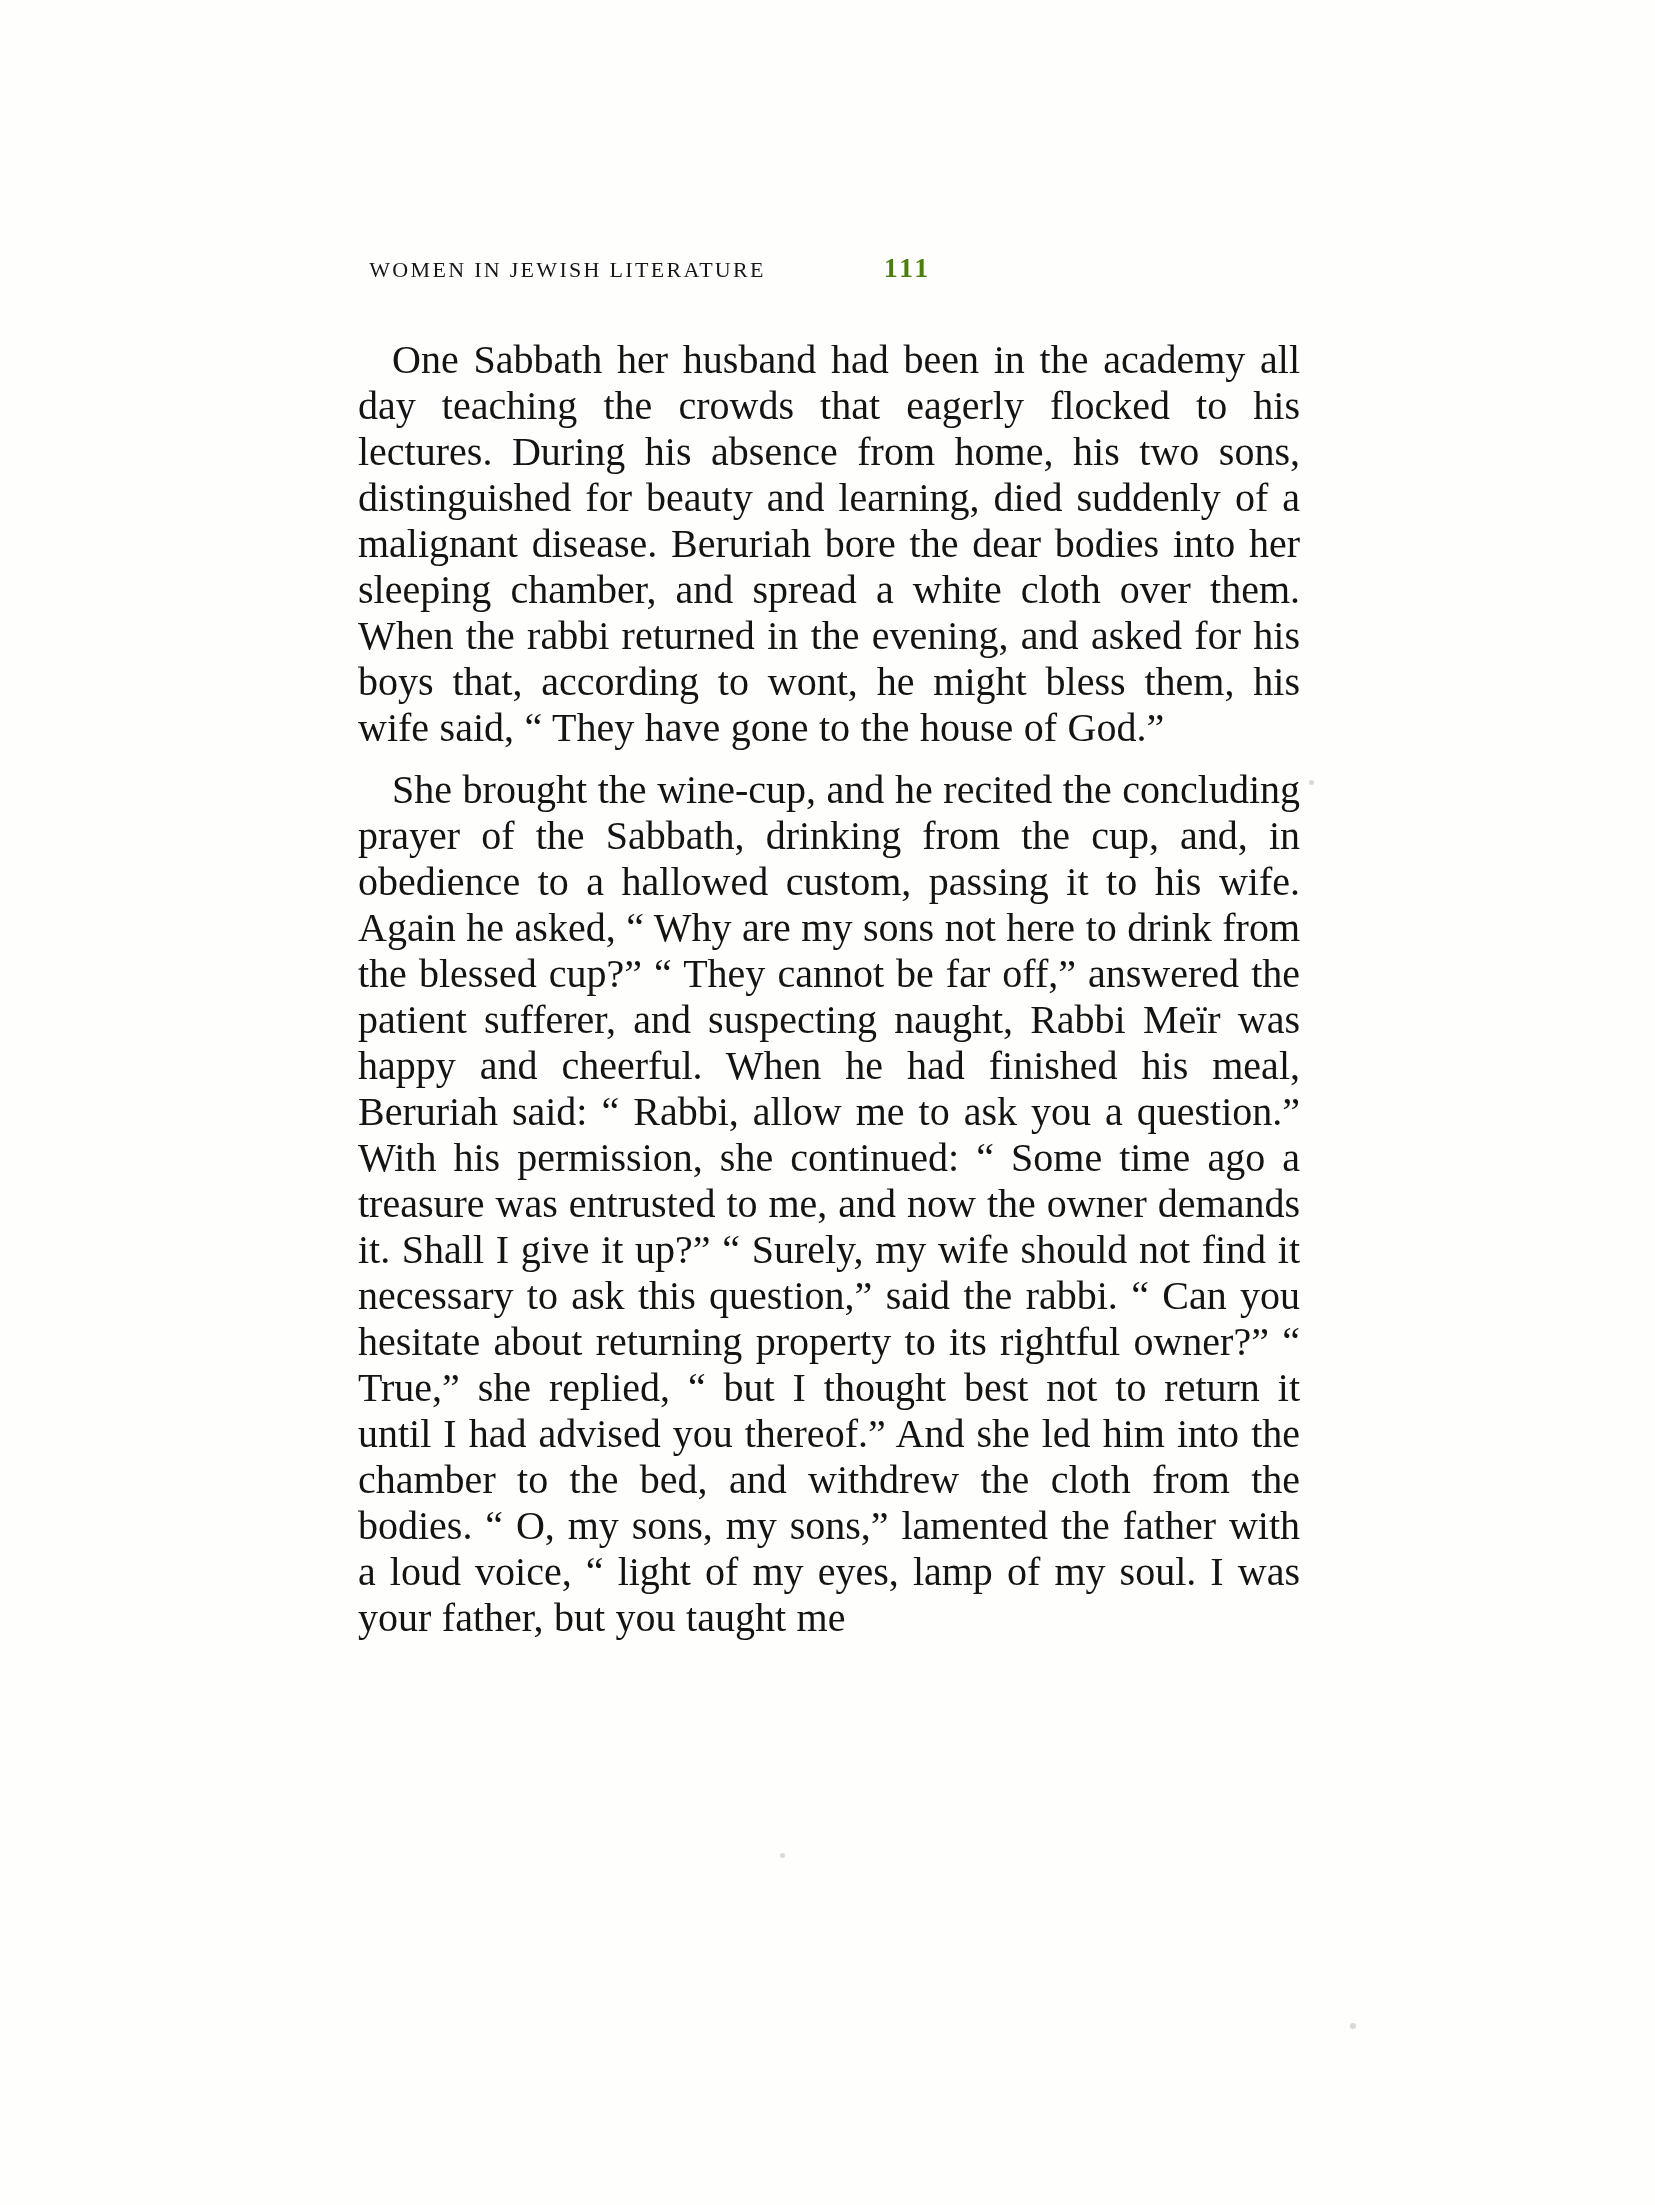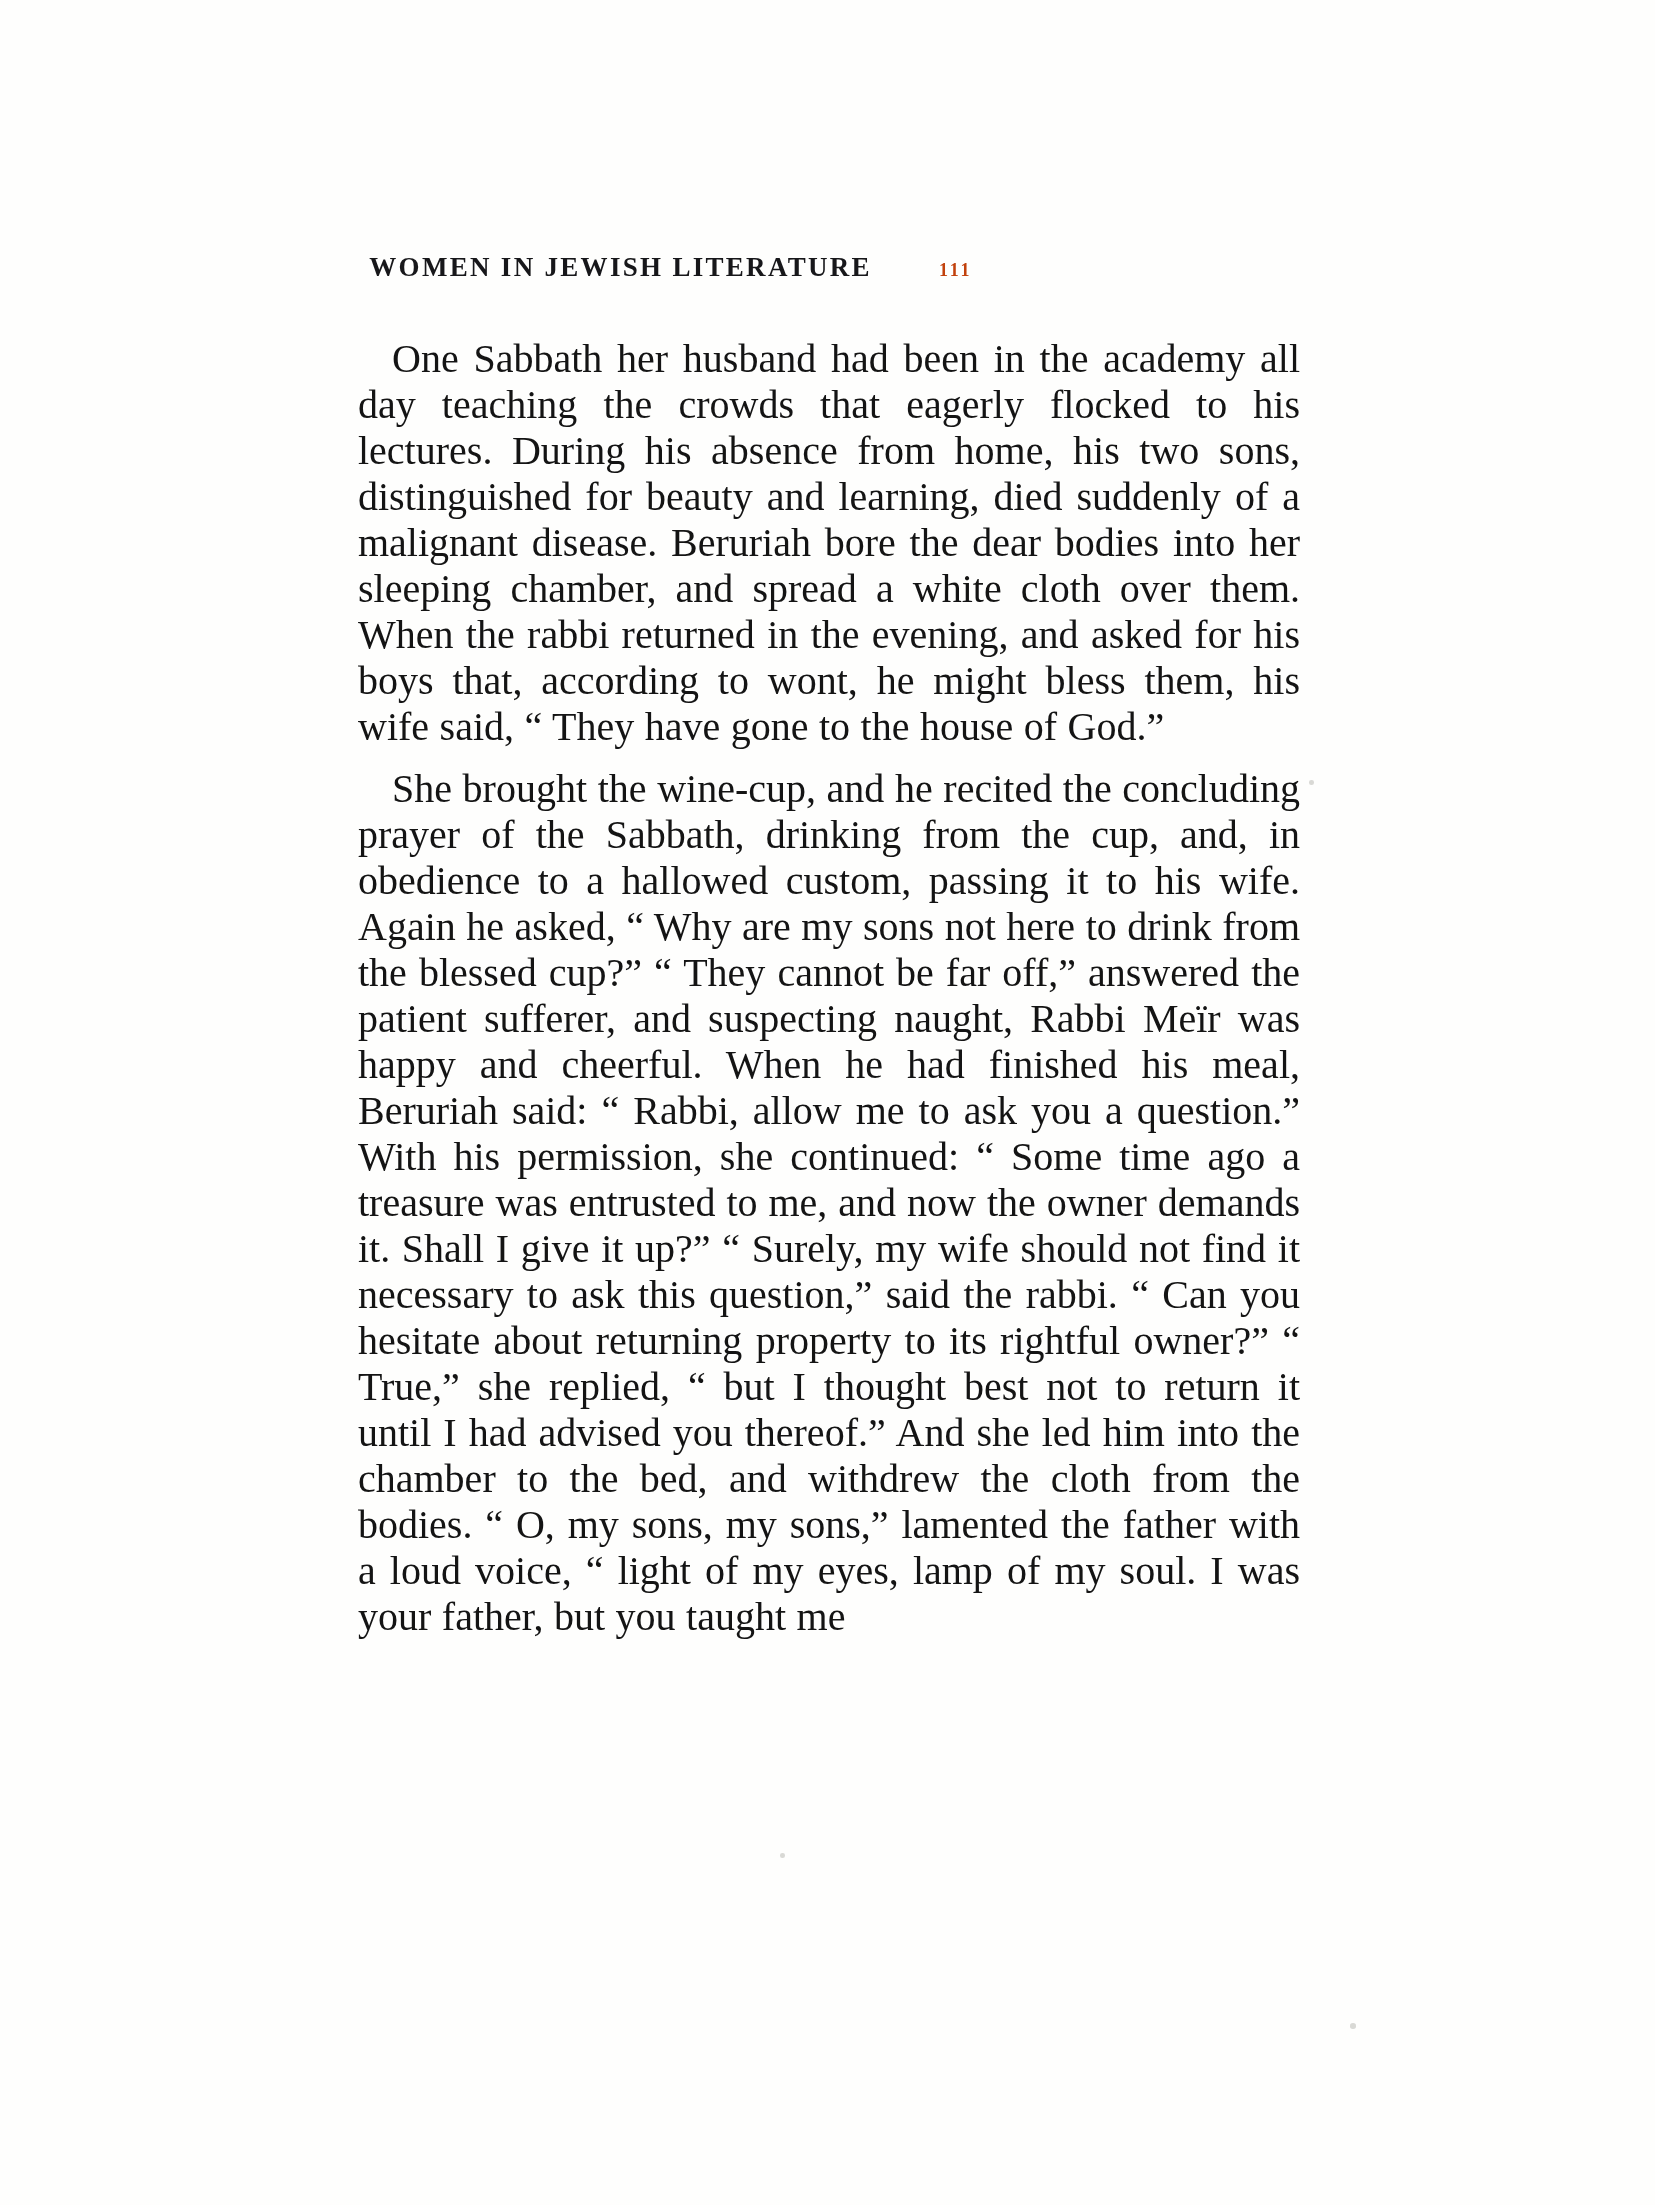--- a/index.html
+++ b/index.html
@@ -31,34 +31,34 @@
   .running-head {
     display: flex;
     align-items: baseline;
     justify-content: flex-start;
     width: 942px;
     margin-bottom: 53px;
     padding-left: 11.3px;
   }
   .running-head .title {
     font-family: "Liberation Serif", serif;
-    font-size: 27px;
+    font-size: 22px;
     letter-spacing: 2.3px;
-    font-weight: 700;
+    font-weight: 400;
     text-transform: uppercase;
     color: #17171a;
     white-space: nowrap;
   }
   .running-head .folio {
     font-family: "Liberation Serif", serif;
-    font-size: 18px;
+    font-size: 28px;
     font-weight: 700;
     letter-spacing: 2.8px;
-    color: #c2410c;
-    margin-left: 67px;
+    color: #4d7c0f;
+    margin-left: 118px;
   }
   p.body-par {
     margin: 0;
     font-size: 40px;
     line-height: 46px;
     text-align: justify;
     text-justify: inter-word;
     color: #141414;
     hyphens: manual;
     word-spacing: 0.5px;

